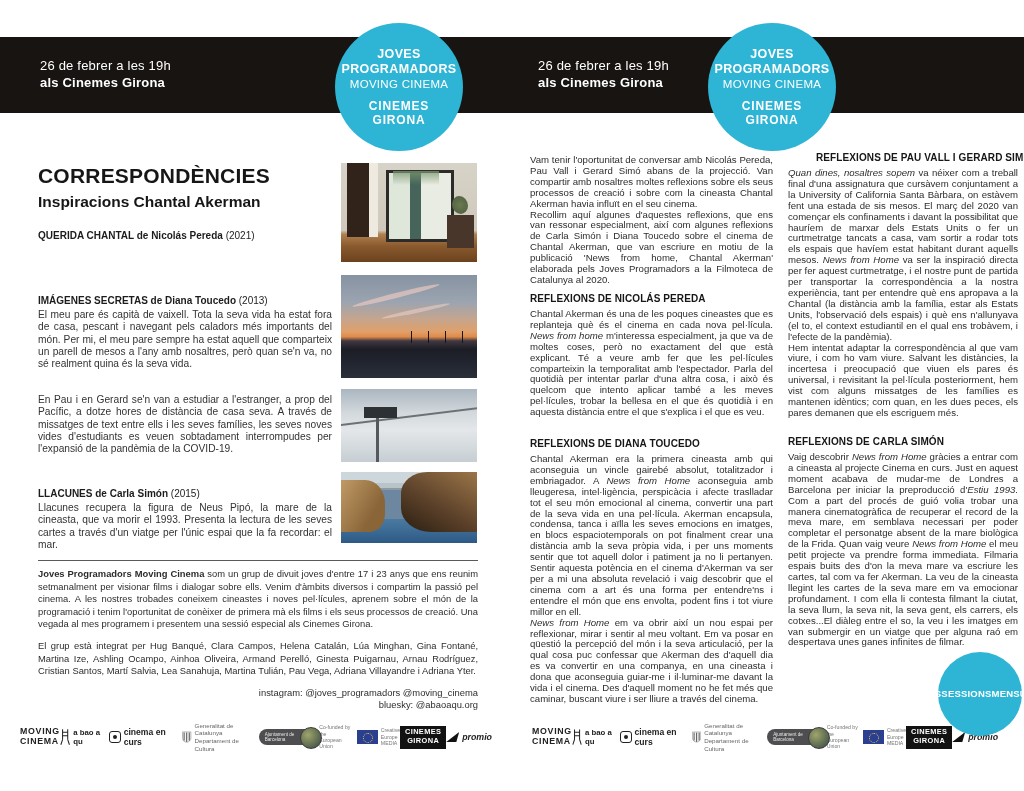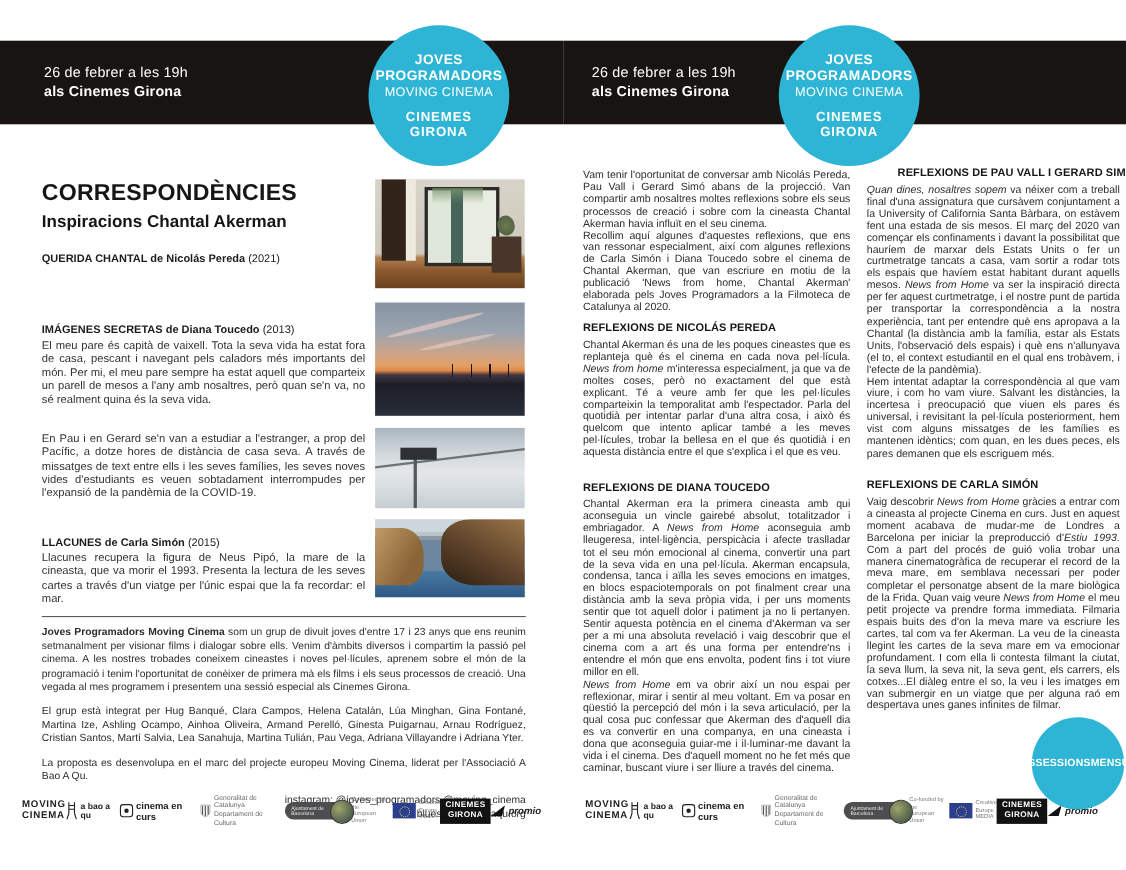--- a/index.html
+++ b/index.html
@@ -173,21 +173,20 @@
       <div class="s4-water"></div>
       <div class="s4-rockL"></div>
       <div class="s4-rockR"></div>
     </div>
 
     <div class="divider"></div>
 
     <div class="about-block">
       <p><span class="about-lead">Joves Programadors Moving Cinema</span><span> som un grup de divuit joves d'entre 17 i 23 anys que ens reunim setmanalment per visionar films i dialogar sobre ells. Venim d'àmbits diversos i compartim la passió pel cinema. A les nostres trobades coneixem cineastes i noves pel·lícules, aprenem sobre el món de la programació i tenim l'oportunitat de conèixer de primera mà els films i els seus processos de creació. Una vegada al mes programem i presentem una sessió especial als Cinemes Girona.</span></p>
       <p>El grup està integrat per Hug Banqué, Clara Campos, Helena Catalán, Lúa Minghan, Gina Fontané, Martina Ize, Ashling Ocampo, Ainhoa Oliveira, Armand Perelló, Ginesta Puigarnau, Arnau Rodríguez, Cristian Santos, Martí Salvia, Lea Sanahuja, Martina Tulián, Pau Vega, Adriana Villayandre i Adriana Yter.</p>
-      <p>La proposta es desenvolupa en el marc del projecte europeu Moving Cinema, liderat per l'Associació A Bao A Qu.</p>
       <div class="social">
         <div>instagram: @joves_programadors @moving_cinema</div>
         <div>bluesky: @abaoaqu.org</div>
       </div>
     </div>
   </section>
 
   <section>
     <div class="topbar tb-right">
       <div class="bar-text">

